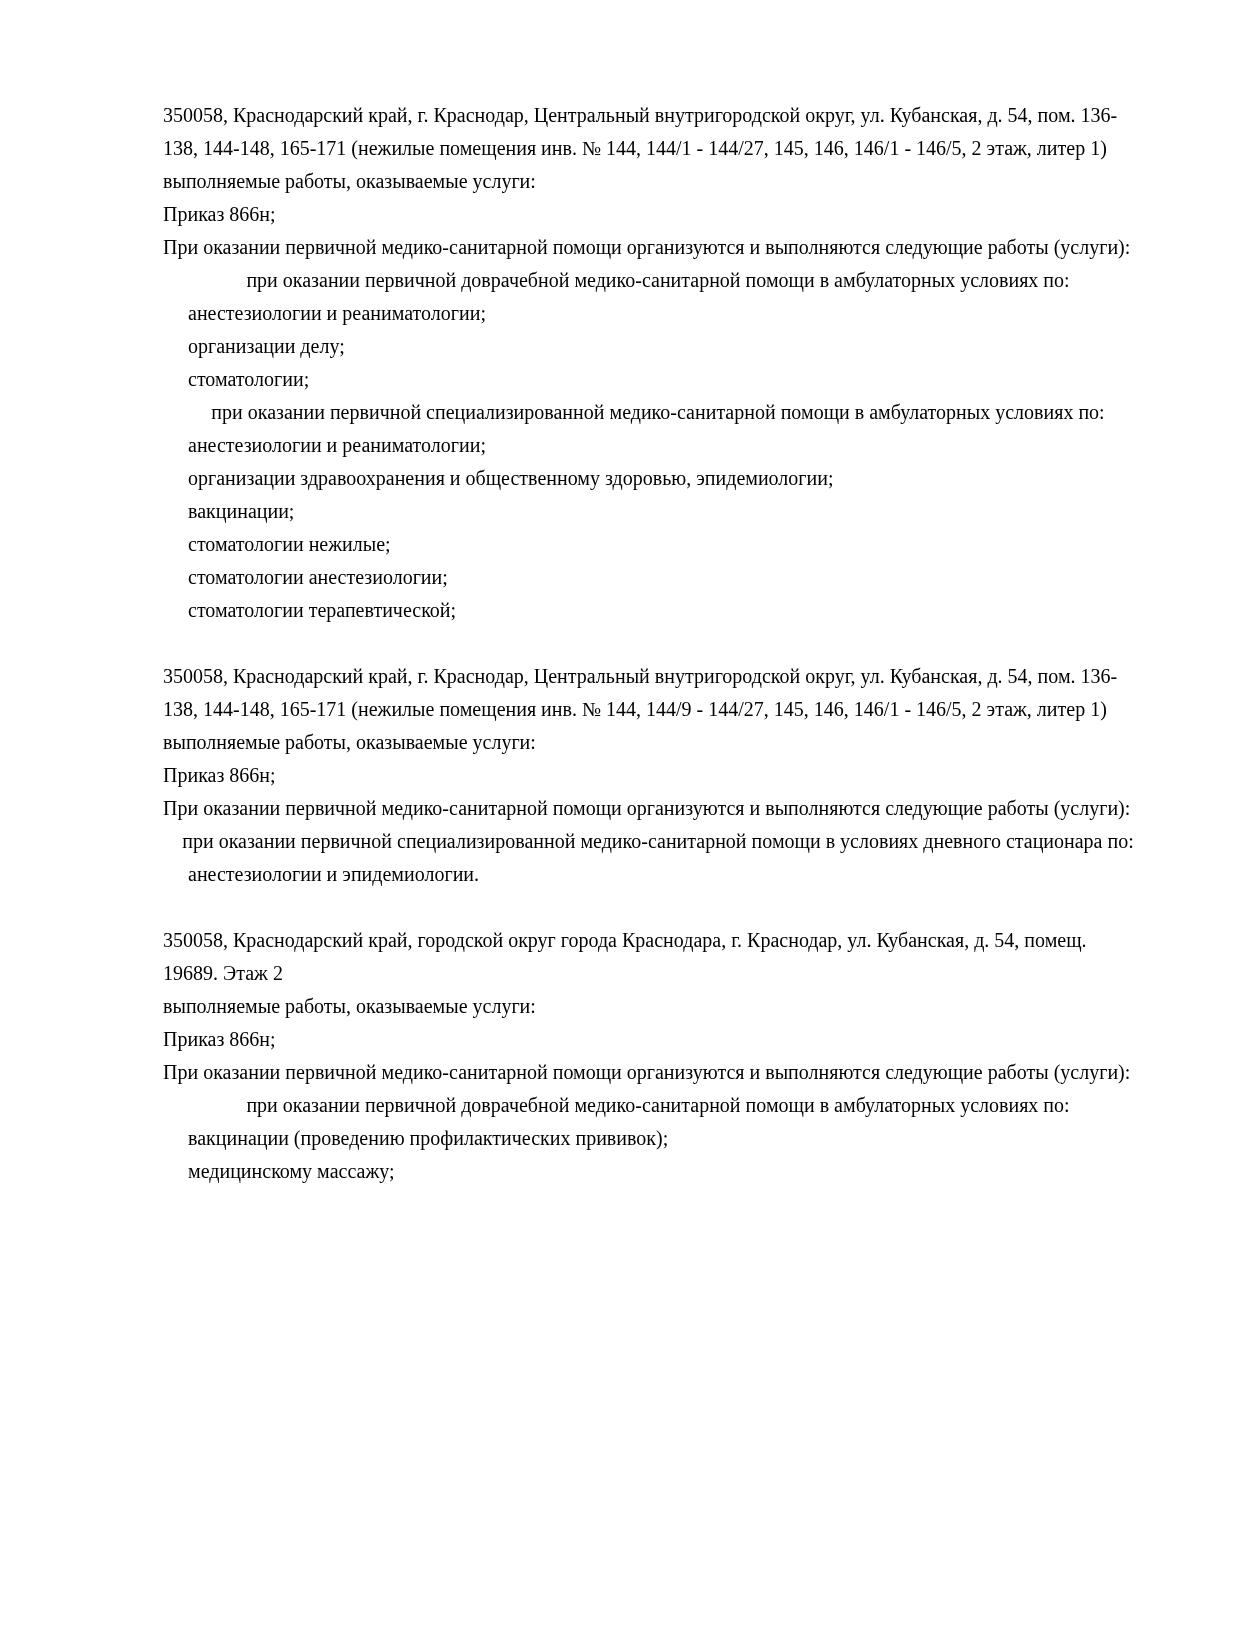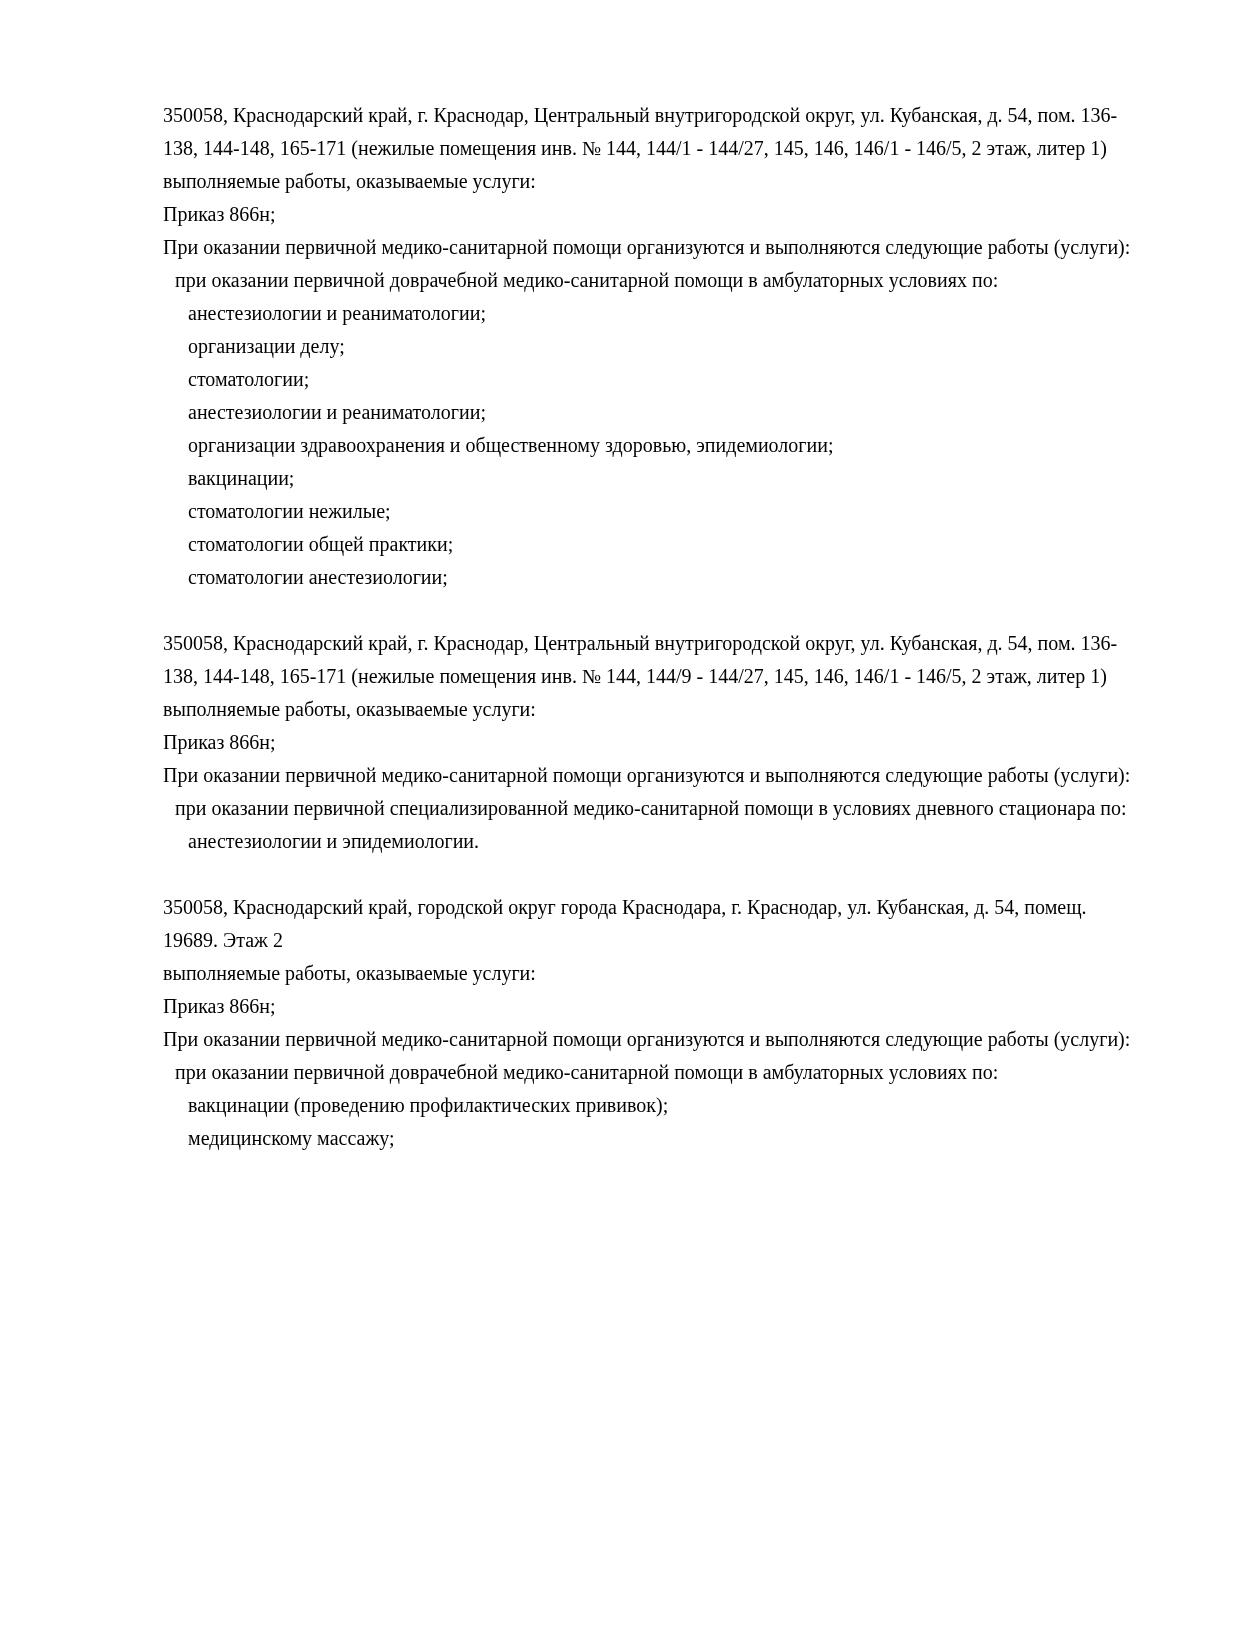--- a/index.html
+++ b/index.html
@@ -28,46 +28,48 @@
   .para {
     margin: 0;
     padding: 0;
     font-size: 20px;
     line-height: 33px;
     white-space: normal;
   }
   
   .para.sub {
     text-indent: 12px;
+    text-align: center;
   }
   
   .para.item {
     padding-left: 25px;
   }
 </style>
 </head>
 <body>
 
 <div class="page">
   <div>
       <div class="block">
         <p class="para normal">350058, Краснодарский край, г. Краснодар, Центральный внутригородской округ, ул. Кубанская, д. 54, пом. 136-138, 144-148, 165-171 (нежилые помещения инв. № 144, 144/1 - 144/27, 145, 146, 146/1 - 146/5, 2 этаж, литер 1)</p>
         <p class="para normal">выполняемые работы, оказываемые услуги:</p>
         <p class="para normal">Приказ 866н;</p>
         <p class="para normal">При оказании первичной медико-санитарной помощи организуются и выполняются следующие работы (услуги):</p>
         <p class="para sub">при оказании первичной доврачебной медико-санитарной помощи в амбулаторных условиях по:</p>
         <p class="para item">анестезиологии и реаниматологии;</p>
         <p class="para item">организации делу;</p>
         <p class="para item">стоматологии;</p>
+        <p class="para sub">при оказании первичной специализированной медико-санитарной помощи в амбулаторных условиях по:</p>
         <p class="para item">анестезиологии и реаниматологии;</p>
         <p class="para item">организации здравоохранения и общественному здоровью, эпидемиологии;</p>
         <p class="para item">вакцинации;</p>
         <p class="para item">стоматологии нежилые;</p>
-        <p class="para item">стоматологии общей практики;</p>
         <p class="para item">стоматологии анестезиологии;</p>
+        <p class="para item">стоматологии терапевтической;</p>
       </div>
       <div class="block">
         <p class="para normal">350058, Краснодарский край, г. Краснодар, Центральный внутригородской округ, ул. Кубанская, д. 54, пом. 136-138, 144-148, 165-171 (нежилые помещения инв. № 144, 144/9 - 144/27, 145, 146, 146/1 - 146/5, 2 этаж, литер 1)</p>
         <p class="para normal">выполняемые работы, оказываемые услуги:</p>
         <p class="para normal">Приказ 866н;</p>
         <p class="para normal">При оказании первичной медико-санитарной помощи организуются и выполняются следующие работы (услуги):</p>
         <p class="para sub">при оказании первичной специализированной медико-санитарной помощи в условиях дневного стационара по:</p>
         <p class="para item">анестезиологии и эпидемиологии.</p>
       </div>
       <div class="block">

